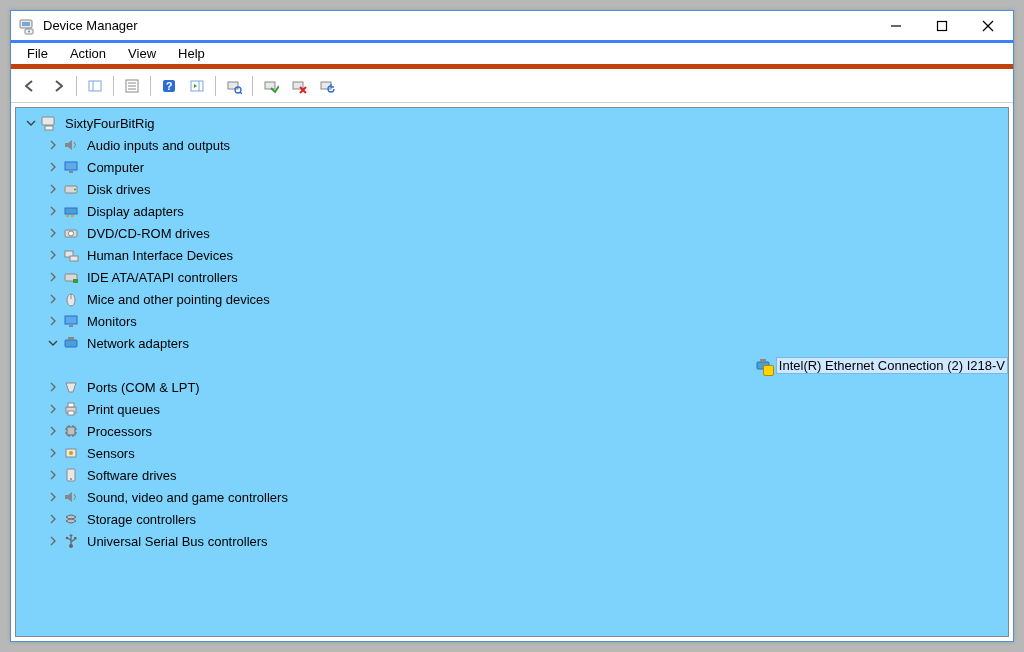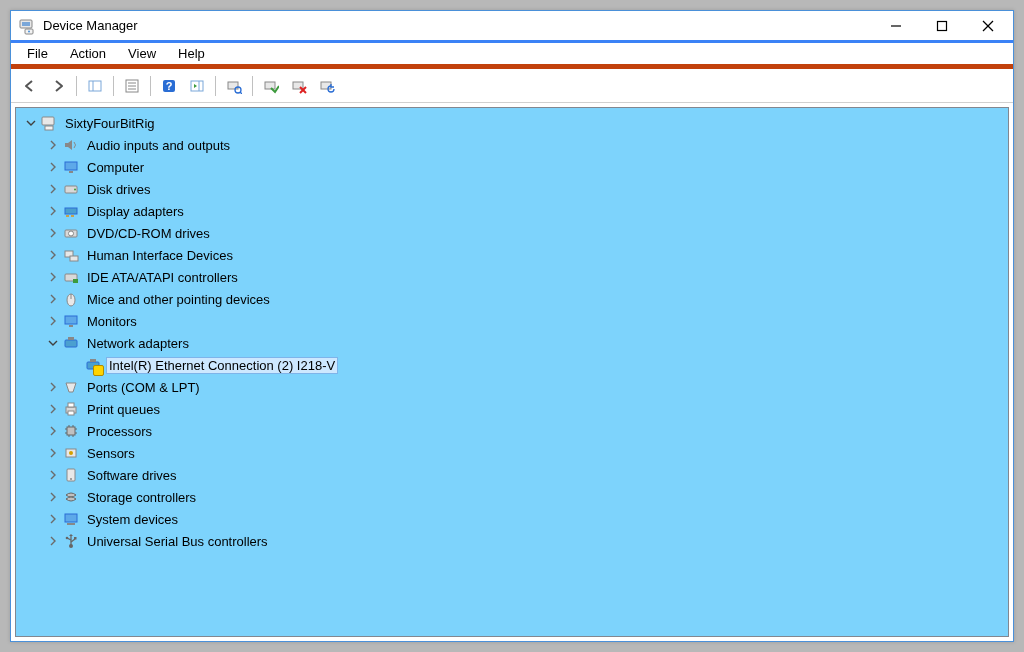--- a/index.html
+++ b/index.html
@@ -111,21 +111,21 @@
     margin-right: 4px;
   }
   .nlabel { padding: 1px 3px; }
   .nlabel.selected {
     background: #cde8ff;
     border: 1px solid #7eb4ea;
     padding: 0 2px;
   }
   .indent0 { padding-left: 8px; }
   .indent1 { padding-left: 30px; text-align: center; }
-  .indent2 { padding-left: 52px; }
+  .indent2 { padding-left: 52px; justify-content: flex-end; }
   .warn-badge {
     position: relative;
   }
   .warn-badge::after {
     content: "";
     position: absolute;
     right: -2px; bottom: -2px;
     width: 9px; height: 9px;
     background: #ffd400;
     border: 1px solid #b08b00;
@@ -502,50 +502,50 @@
           </span>
         <span class="nicon">
             <svg width="16" height="16">
               <rect x="4" y="2" width="8" height="12" rx="1" fill="#e8e8e8" stroke="#888"></rect>
               <circle cx="8" cy="12" r="1" fill="#888"></circle>
             </svg>
           </span>
         <span class="nlabel">Software drives</span>
       </div>
 
+      <div class="node indent1">
+        <span class="expander">
+            <svg width="10" height="10">
+              <path d="M3 1 L7 5 L3 9" fill="none" stroke="#6b6b6b" stroke-width="1.4"></path>
+            </svg>
+          </span>
+        <span class="nicon">
+            <svg width="16" height="16">
+              <path d="M2 6 L5 6 L9 3 L9 13 L5 10 L2 10 Z" fill="#888"></path>
+              <path d="M11 5 Q14 8 11 11" fill="none" stroke="#888"></path>
+            </svg>
+          </span>
+        <span class="nlabel">Sound, video and game controllers</span>
+      </div>
 
       <div class="node indent1">
         <span class="expander">
             <svg width="10" height="10">
               <path d="M3 1 L7 5 L3 9" fill="none" stroke="#6b6b6b" stroke-width="1.4"></path>
             </svg>
           </span>
         <span class="nicon">
             <svg width="16" height="16">
               <path d="M3 6 Q8 2 13 6 Q8 10 3 6 Z" fill="#c0c0c0" stroke="#666"></path>
               <path d="M3 10 Q8 6 13 10 Q8 14 3 10 Z" fill="#c0c0c0" stroke="#666"></path>
             </svg>
           </span>
         <span class="nlabel">Storage controllers</span>
       </div>
 
-      <div class="node indent1">
-        <span class="expander">
-            <svg width="10" height="10">
-              <path d="M3 1 L7 5 L3 9" fill="none" stroke="#6b6b6b" stroke-width="1.4"></path>
-            </svg>
-          </span>
-        <span class="nicon">
-            <svg width="16" height="16">
-              <rect x="2" y="3" width="12" height="8" fill="#5da9e9" stroke="#2a6dd4"></rect>
-              <rect x="4" y="12" width="8" height="2" fill="#888"></rect>
-            </svg>
-          </span>
-        <span class="nlabel">System devices</span>
-      </div>
 
       <div class="node indent1">
         <span class="expander">
             <svg width="10" height="10">
               <path d="M3 1 L7 5 L3 9" fill="none" stroke="#6b6b6b" stroke-width="1.4"></path>
             </svg>
           </span>
         <span class="nicon">
             <svg width="16" height="16">
               <circle cx="8" cy="13" r="2" fill="#666"></circle>

